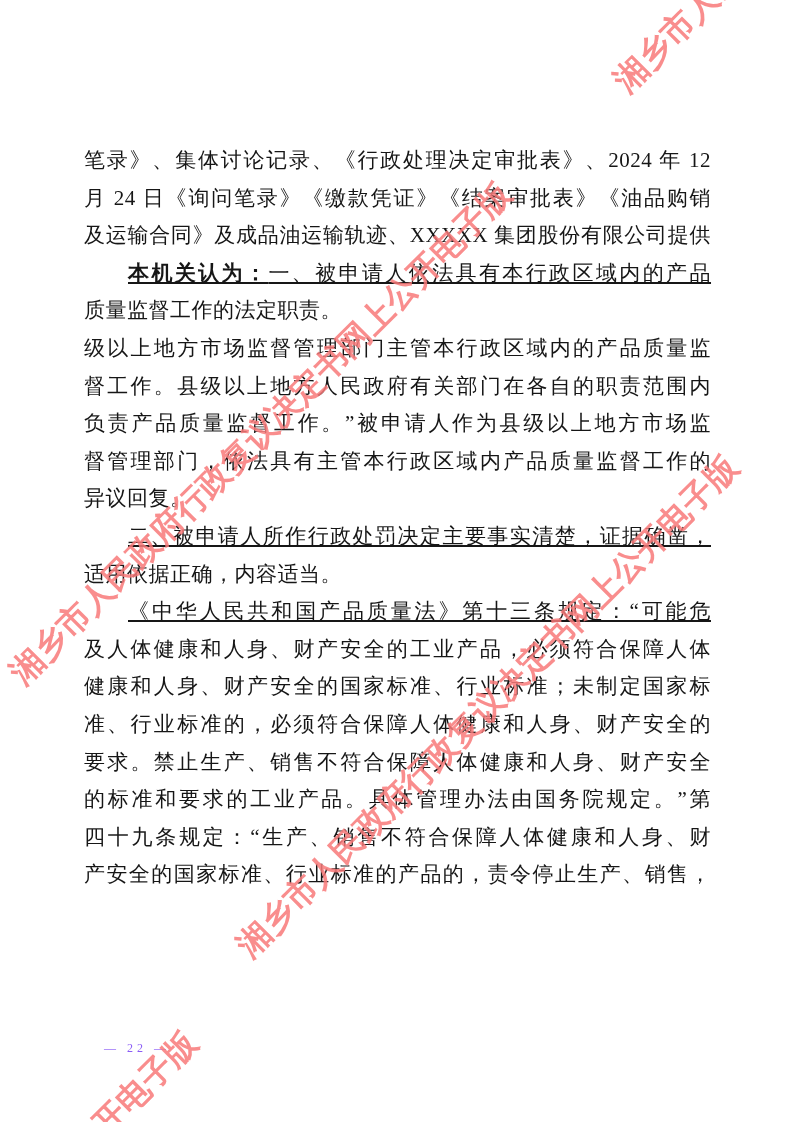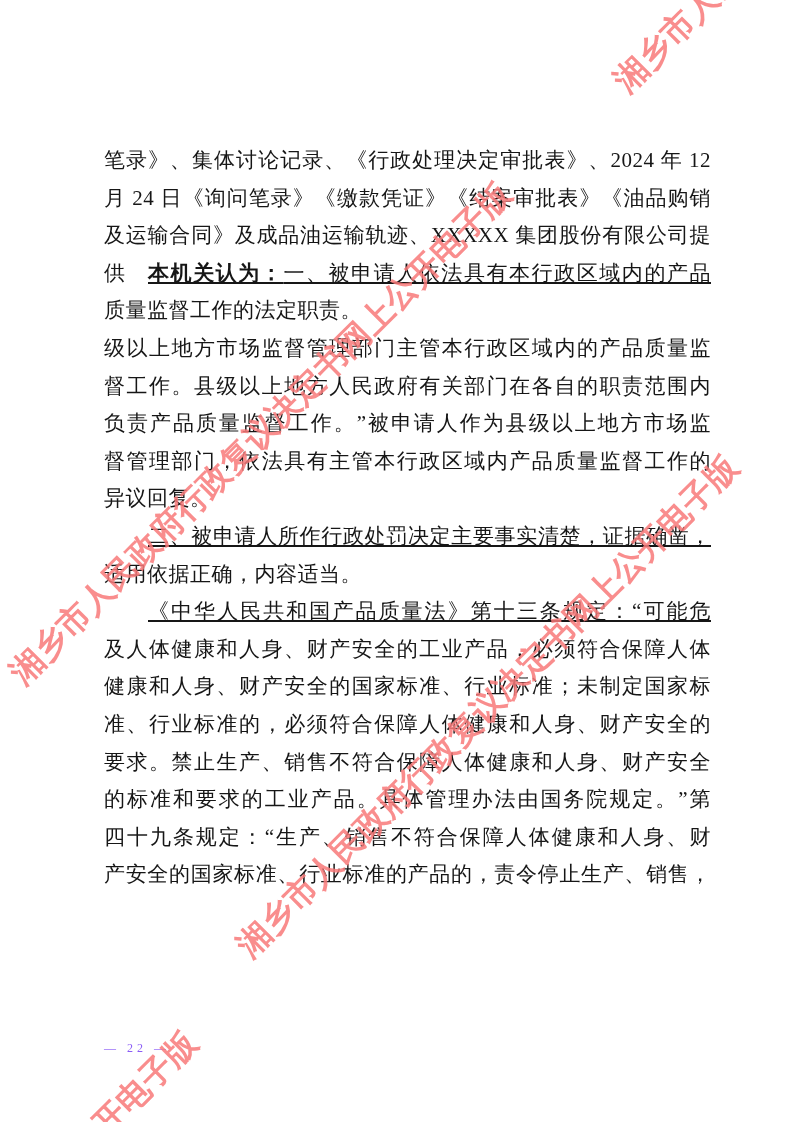--- a/index.html
+++ b/index.html
@@ -21,21 +21,20 @@
     top: 142px;
     width: 627px;
   }
   .line {
     font-size: 21px;
     line-height: 37.6px;
     height: 37.6px;
     color: #161616;
     text-align: justify;
     letter-spacing: 0.5px;
-    margin-left: 20px;
   }
   .line.just {
     text-align-last: justify;
   }
   .line.indent {
     text-indent: 44px;
     text-decoration: underline;
   }
   .line b {
     font-weight: 700;

